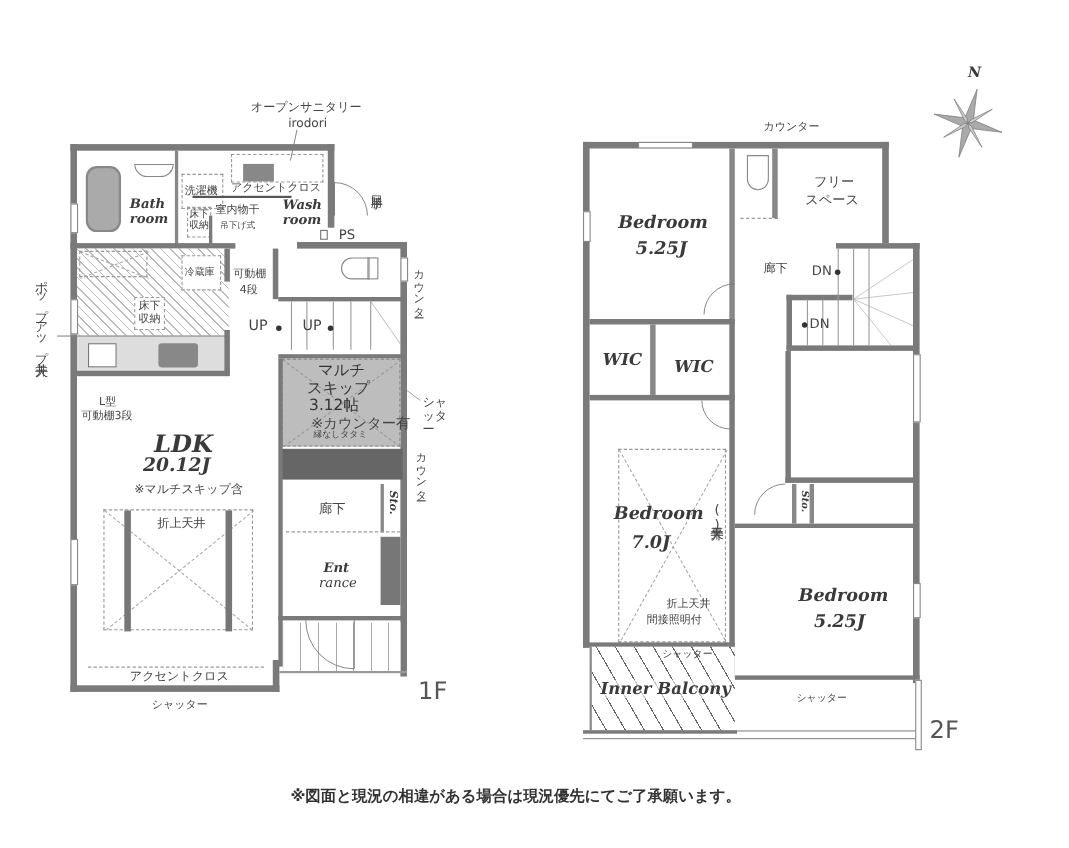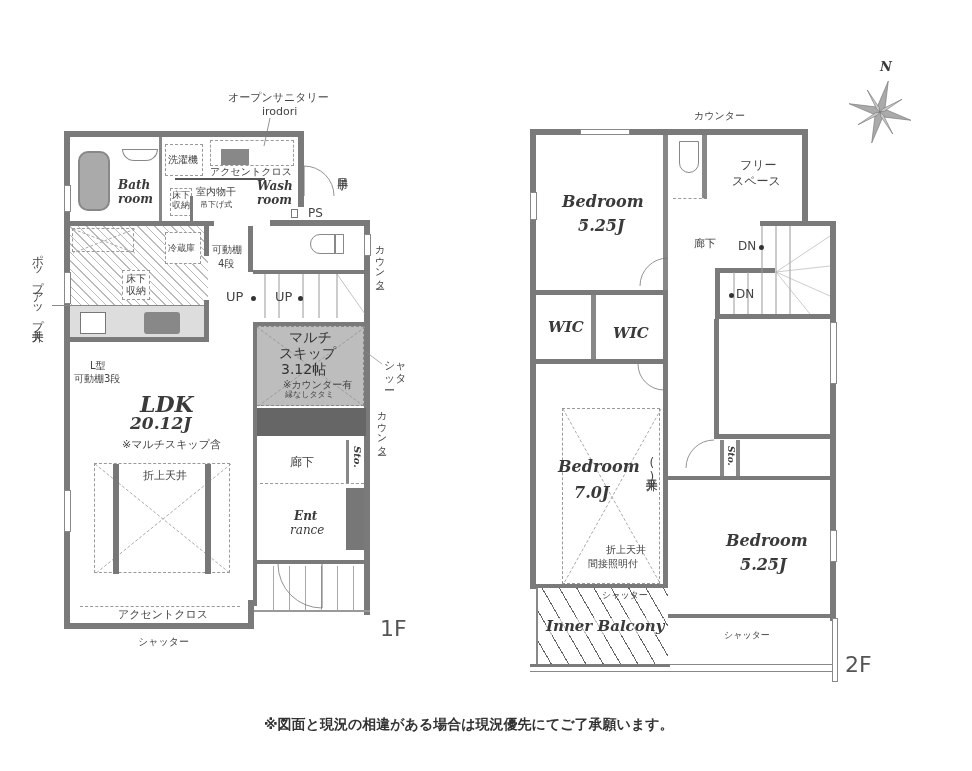--- a/index.html
+++ b/index.html
@@ -54,21 +54,21 @@
   <div class="wall" style="left:254px;top:610px;width:116px;height:2px;background:#999;"></div>
 
   <div class="room" style="left:70px;top:137px;width:92px;height:85px;border-right:3px solid #888;">
     <div class="abs" style="left:8px;top:14px;width:28px;height:56px;border:2px solid #888;border-radius:10px;background:#aaa;"></div>
     <div class="abs" style="left:52px;top:12px;width:34px;height:10px;border:1px solid #888;border-radius:0 0 14px 14px;"></div>
     <span class="lbl serif" style="left:48px;top:42px;font-size:12px;">Bath</span>
     <span class="lbl serif" style="left:48px;top:56px;font-size:12px;">room</span>
   </div>
   <div class="window" style="left:64px;top:185px;width:5px;height:25px;"></div>
 
-  <div class="room dash" style="left:165px;top:144px;width:38px;height:32px;">
+  <div class="room dash" style="left:165px;top:158px;width:38px;height:32px;">
     <span class="lbl" style="left:2px;top:9px;font-size:10px;">洗濯機</span>
   </div>
 
   <div class="room dash" style="left:210px;top:140px;width:84px;height:26px;">
     <div class="abs" style="left:10px;top:8px;width:28px;height:16px;background:#888;"></div>
   </div>
   <span class="lbl" style="left:210px;top:166px;font-size:10px;">アクセントクロス</span>
   <div class="abs" style="left:175px;top:178px;width:90px;height:2px;background:#555;"></div>
   <div class="room dash" style="left:170px;top:188px;width:22px;height:28px;">
     <span class="lbl" style="left:1px;top:1px;font-size:9px;width:20px;white-space:normal;">床下収納</span>
@@ -143,21 +143,21 @@
   <div class="wall" style="left:253px;top:322px;width:115px;height:4px;"></div>
 
   <div class="room" style="left:256px;top:326px;width:108px;height:80px;background:#bdbdbd;border:1px dashed #888;">
     <svg width="108" height="80" style="left:0;top:0;">
         <line x1="0" y1="0" x2="108" y2="80" stroke="#999" stroke-dasharray="3,2"></line>
         <line x1="108" y1="0" x2="0" y2="80" stroke="#999" stroke-dasharray="3,2"></line>
       </svg>
     <span class="lbl" style="left:32px;top:2px;font-size:14px;color:#333;">マルチ</span>
     <span class="lbl" style="left:22px;top:18px;font-size:14px;color:#333;">スキップ</span>
     <span class="lbl" style="left:24px;top:34px;font-size:14px;color:#333;">3.12帖</span>
-    <span class="lbl" style="left:26px;top:52px;font-size:10px;">※カウンター有</span>
+    <span class="lbl" style="left:26px;top:52px;font-size:13px;">※カウンター有</span>
     <span class="lbl" style="left:28px;top:63px;font-size:8px;">縁なしタタミ</span>
   </div>
   <span class="lbl" style="left:384px;top:360px;font-size:11px;width:24px;white-space:normal;">シャッター</span>
   <svg width="20" height="20" style="left:366px;top:350px;">
       <line x1="0" y1="2" x2="16" y2="14" stroke="#888" stroke-width="0.7"></line>
     </svg>
 
   <div class="abs" style="left:256px;top:408px;width:110px;height:28px;background:#666;"></div>
   <span class="lbl vtext" style="left:376px;top:404px;font-size:10px;">カウンター</span>
 

